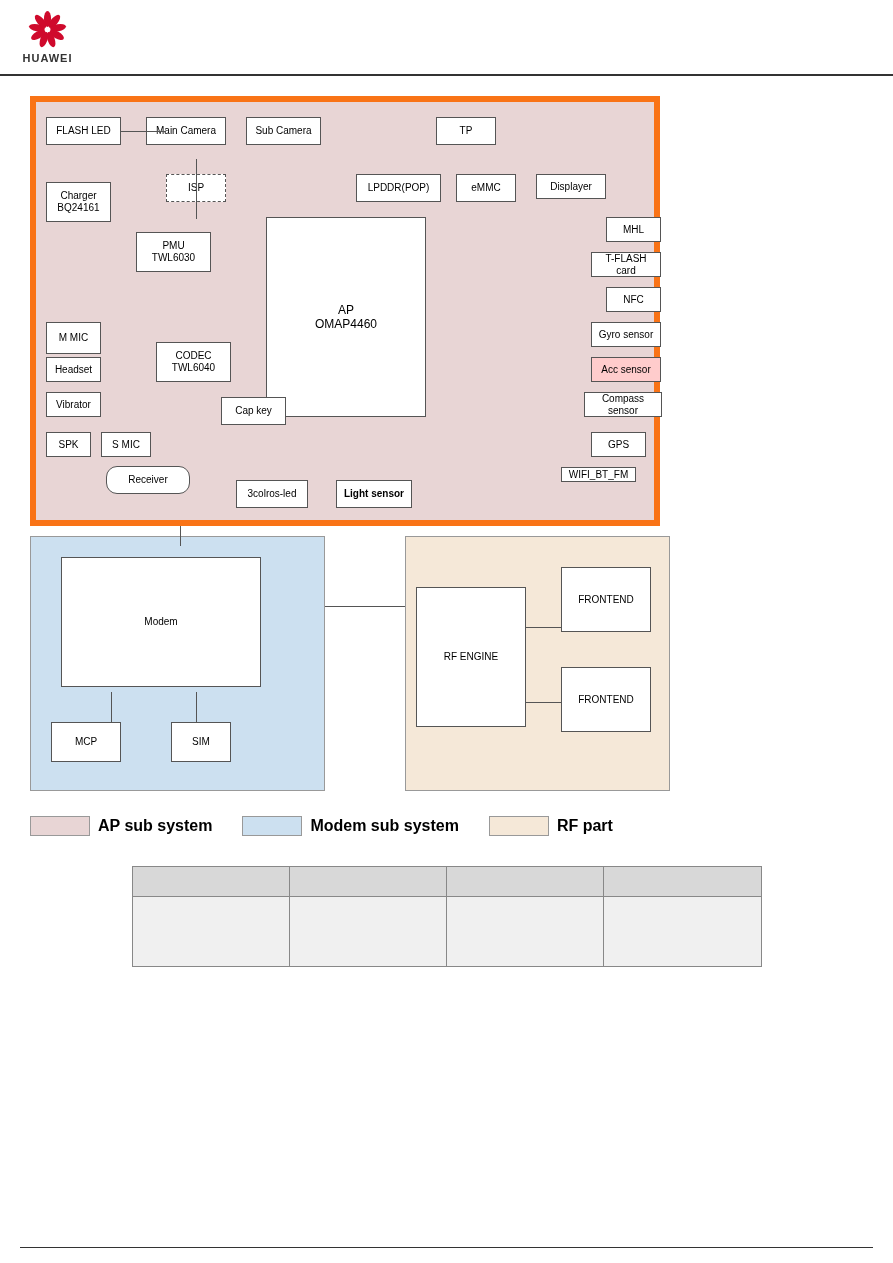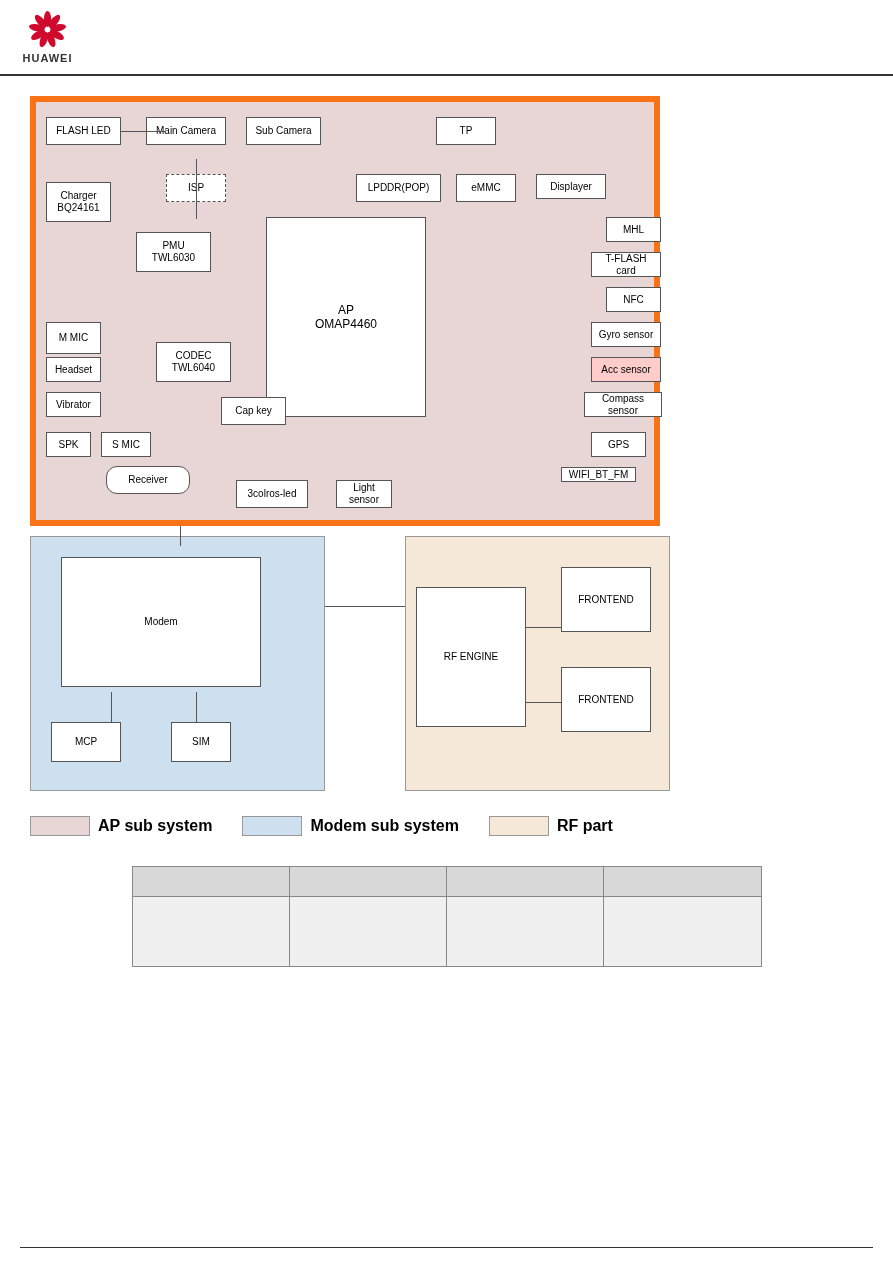--- a/index.html
+++ b/index.html
@@ -245,21 +245,21 @@
       <div class="comp-box" style="left:185px; top:295px; width:65px; height:28px;">Cap key</div>
 
       <div class="comp-box" style="left:555px; top:330px; width:55px; height:25px;">GPS</div>
 
       <div class="comp-box" style="left:525px; top:365px; width:75px; height:15px;">WIFI_BT_FM</div>
 
       <div class="comp-box" style="left:70px; top:364px; width:84px; height:28px;border-radius:11px;">Receiver</div>
 
       <div class="comp-box" style="left:200px; top:378px; width:72px; height:28px;">3colros-led</div>
 
-      <div class="comp-box" style="left:300px; top:378px; width:56px; height:28px;">Light sensor</div>
+      <div class="comp-box" style="left:300px; top:378px; width:76px; height:28px;font-weight:bold;">Light sensor</div>
 
       <div style="position:absolute; top:29px; left:85px; width:45px; height:1px; background:#555;"></div>
 
       <div style="position:absolute; top:57px; left:160px; width:1px; height:60px; background:#555;"></div>
 
     </div>
 
     <div class="modem-subsystem" style="position:absolute; top:440px; left:0; width:295px; height:255px;padding-left:48px;">
 
       <div class="comp-box" style="left:30px; top:20px; width:200px; height:130px;">Modem</div>

